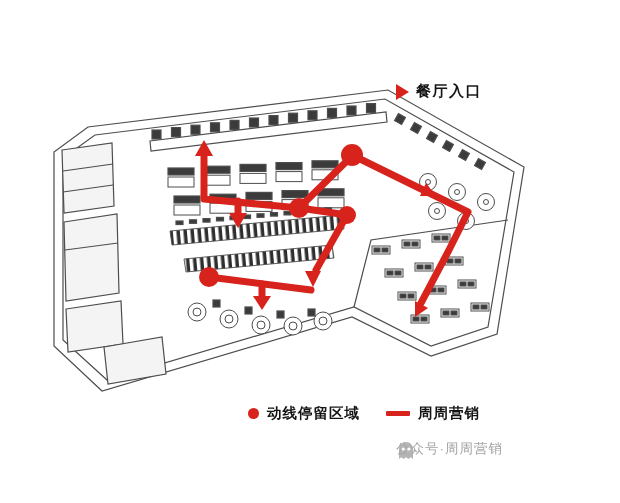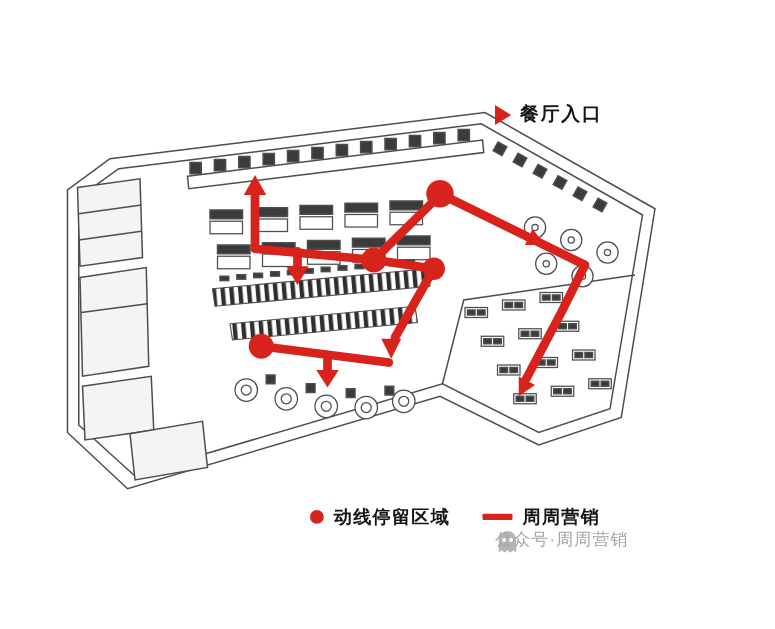--- a/index.html
+++ b/index.html
@@ -17,21 +17,21 @@
     border-top:8px solid transparent;border-bottom:8px solid transparent;display:inline-block;
   }
   .legend{
     position:absolute;left:248px;top:404px;display:flex;align-items:center;gap:26px;
     font-size:14.5px;font-weight:bold;color:#141414;letter-spacing:1px;
   }
   .legend-item{display:flex;align-items:center;gap:8px;font-family:Liberation Mono, monospace;}
   .legend-dot{width:11px;height:11px;border-radius:50%;background:#d8231d;display:inline-block;}
   .legend-line{width:24px;height:5px;background:#d8231d;display:inline-block;border-radius:1px;}
   .watermark{
-    position:absolute;left:396px;top:423px;display:flex;align-items:flex-end;gap:6px;
+    position:absolute;left:396px;top:440px;display:flex;align-items:flex-end;gap:6px;
     font-size:13.5px;color:#a3a3a3;letter-spacing:1px;
   }
   .ghost{width:20px;height:22px;display:inline-block;opacity:.85;}
 </style>
 </head>
 <body>
 
 <div class="stage">
 
   <svg id="plan-svg" width="620" height="503" viewBox="0 0 620 503">

